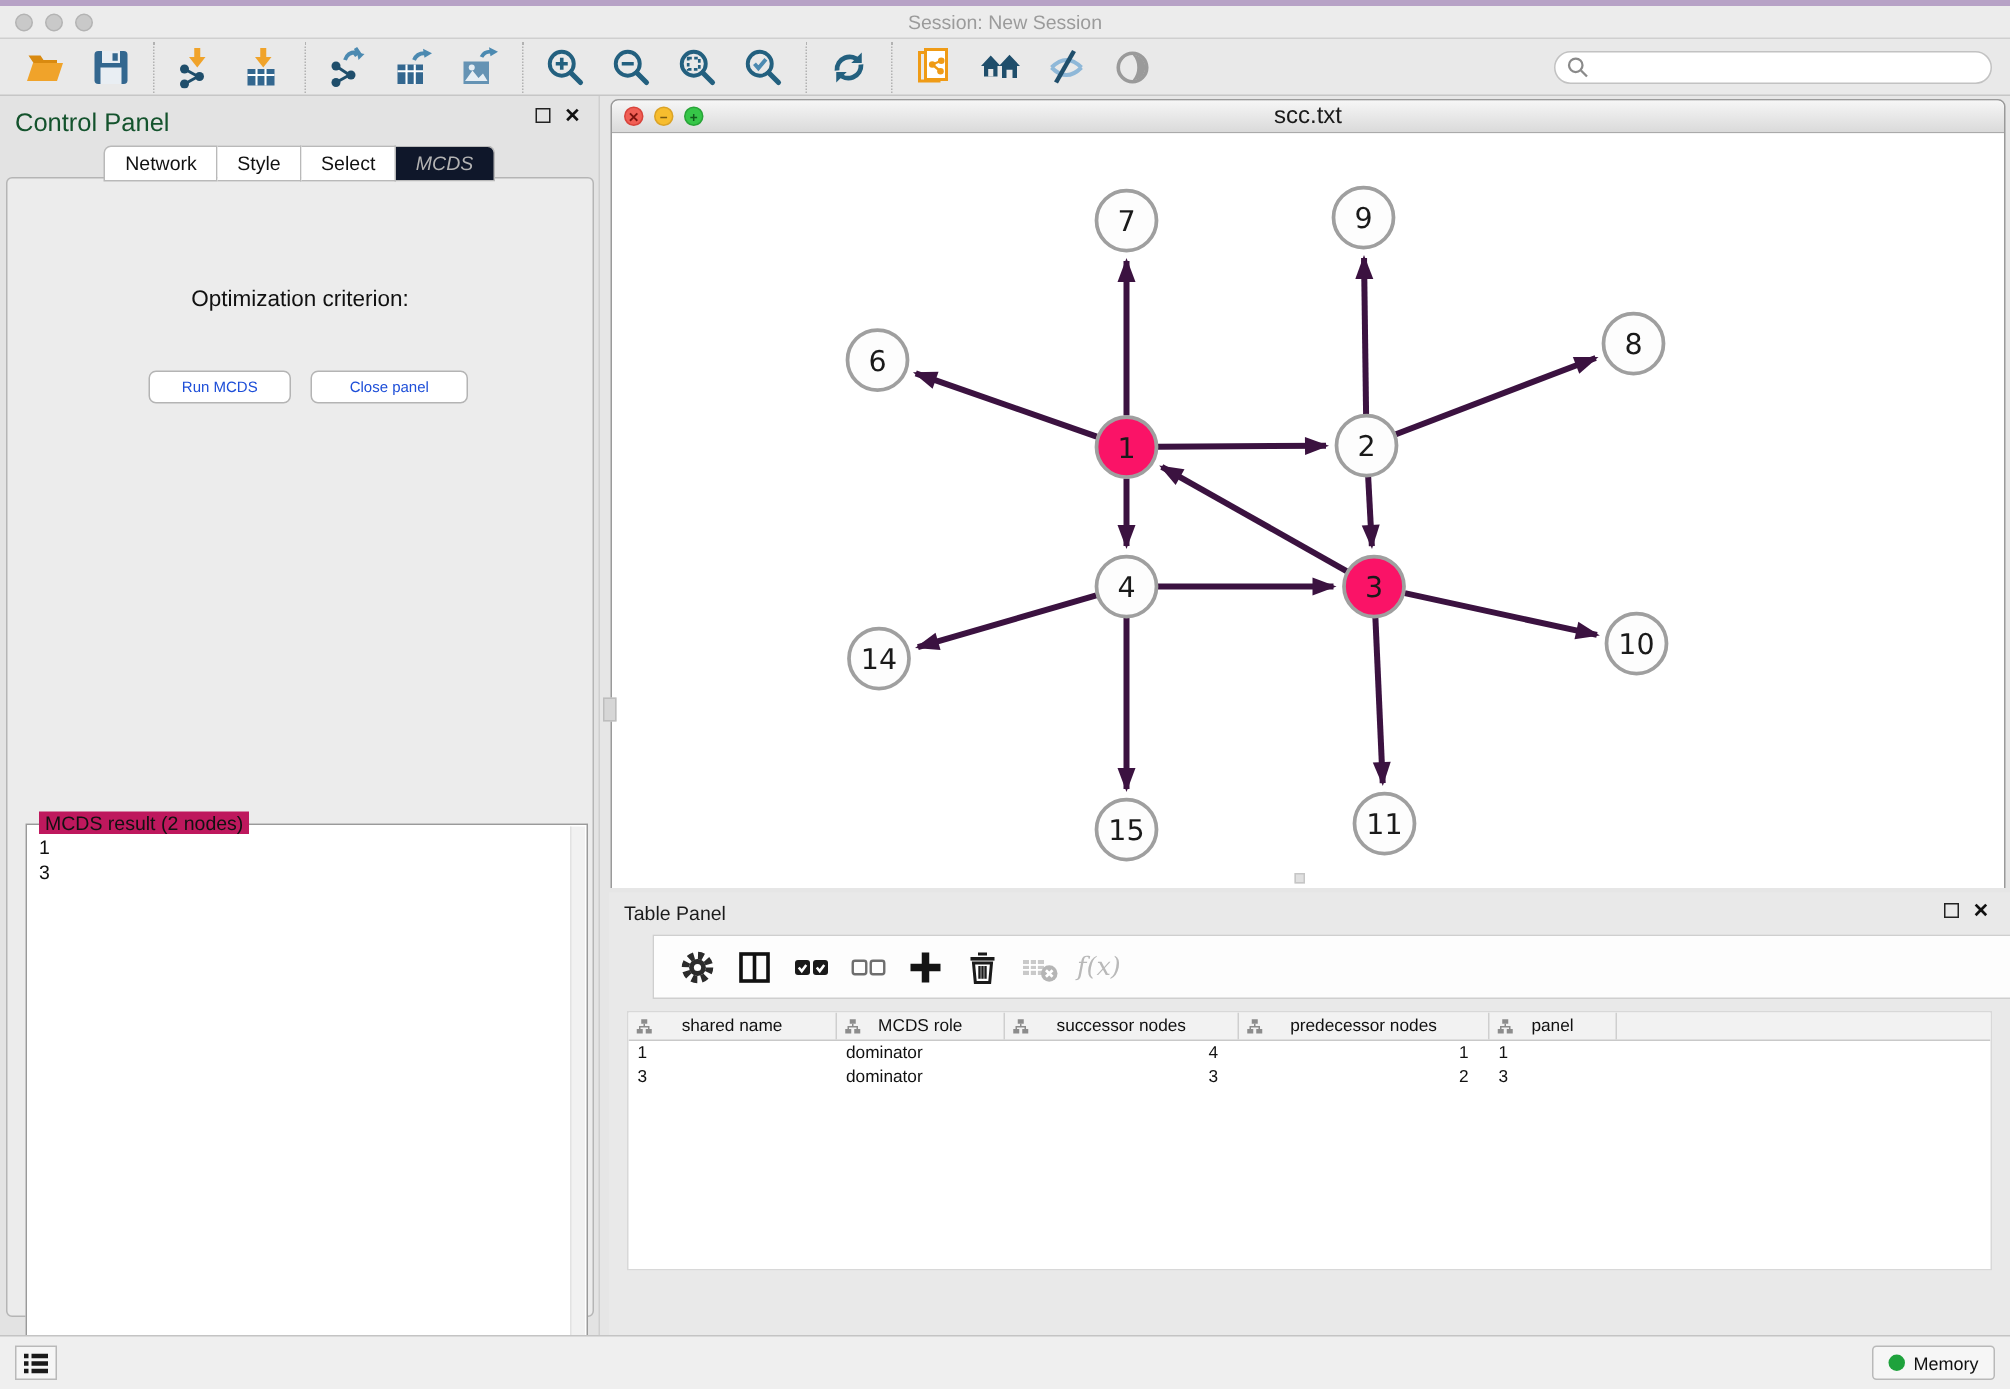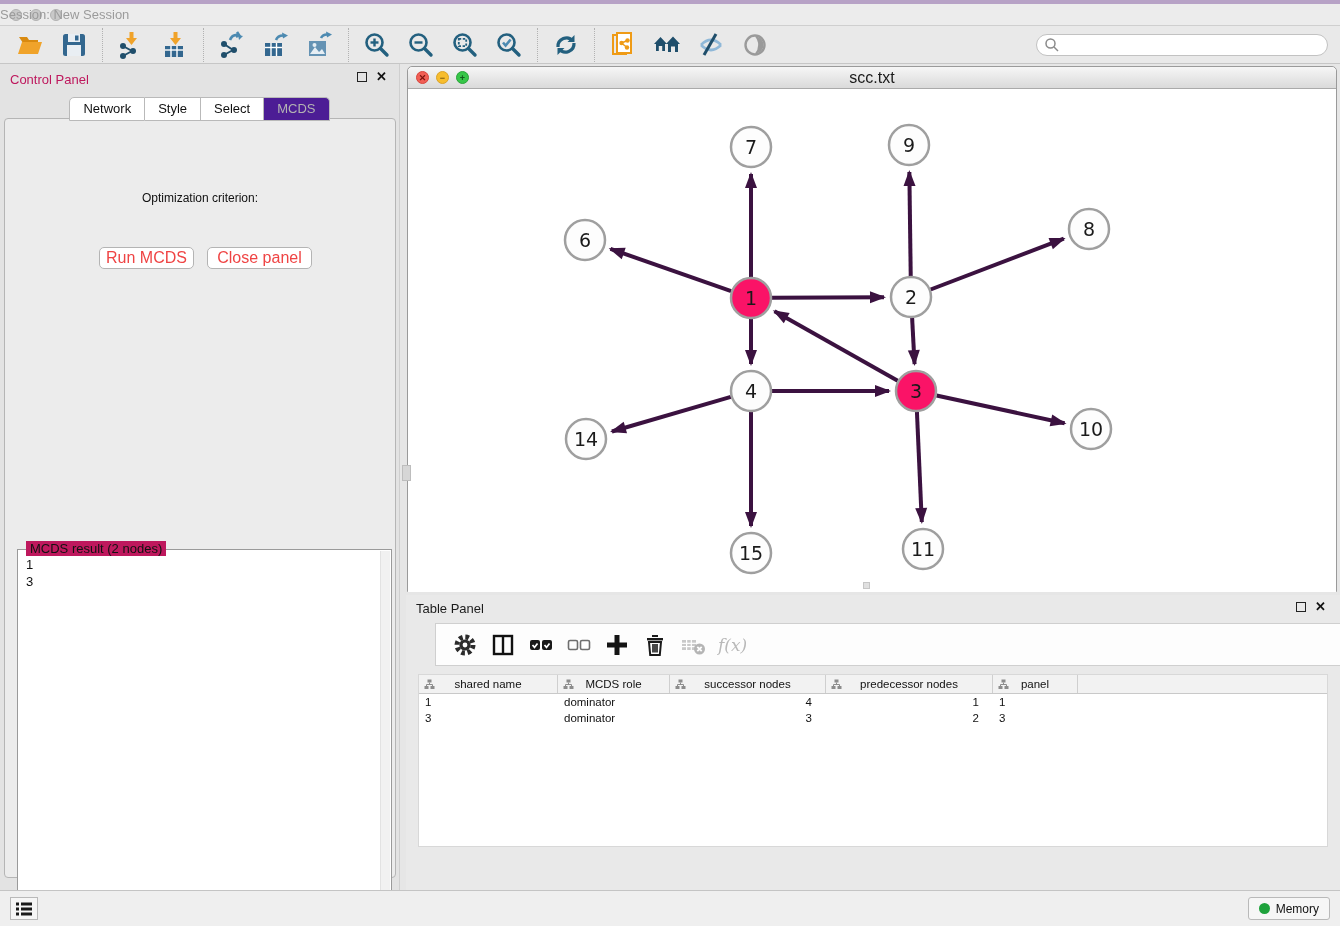--- a/index.html
+++ b/index.html
@@ -4,47 +4,47 @@
 <style>
   * { margin:0; padding:0; box-sizing:border-box; }
   html,body { width:1340px; height:926px; }
   body { font-family:"Liberation Sans", sans-serif; background:#e6e6e6; position:relative; overflow:hidden; }
 
   
   .accent-strip { position:absolute; left:0; top:0; width:1340px; height:4px; background:#b7a2c6; }
   .titlebar { position:absolute; left:0; top:4px; width:1340px; height:22px; background:#ececec; border-bottom:1px solid #cfcfcf; display:flex; align-items:center; }
   .traffic { display:flex; gap:8px; margin-left:10px; }
   .tl { width:12px; height:12px; border-radius:50%; background:#c9c9c9; border:1px solid #b3b3b3; }
-  .title-text { position:absolute; left:0; right:0; color:#9b9b9b; font-size:13px; }
+  .title-text { position:absolute; left:0; right:0; text-align:center; color:#9b9b9b; font-size:13px; }
 
   .toolbar { position:absolute; left:0; top:26px; width:1340px; height:38px; background:#e9e9e9; border-bottom:1px solid #c6c6c6; display:flex; align-items:center; padding-left:8px; }
   .tb-ic { width:30px; height:30px; display:flex; align-items:center; justify-content:center; margin:0 7px; flex:0 0 auto; }
   .tb-sep { width:1px; height:34px; border-left:1px dotted #b2b2b2; margin:0 6px; flex:0 0 auto; }
   .search-wrap { margin-left:auto; margin-right:12px; width:292px; height:22px; background:#fff; border:1px solid #c2c2c2; border-radius:12px; display:flex; align-items:center; padding-left:7px; }
 
   
   .workspace { position:absolute; left:0; top:64px; width:1340px; height:826px; background:#e6e6e6; }
 
   
   .control-panel { position:absolute; left:0; top:0; width:400px; height:826px; background:#e3e3e3; border-right:1px solid #cfcfcf; }
-  .cp-header { position:absolute; left:10px; top:8px; font-size:13px; color:#be185d; }
+  .cp-header { position:absolute; left:10px; top:8px; font-size:17px; color:#14532d; }
   .panel-btns { position:absolute; top:8px; display:flex; gap:9px; align-items:center; }
   .cp-btns { right:12px; }
   .float-box { width:10px; height:10px; border:1.6px solid #222; }
   .close-x { font-size:13px; font-weight:bold; color:#111; line-height:10px; }
   .cp-tabs { position:absolute; left:0; top:33px; width:100%; display:flex; justify-content:center; z-index:2; }
   .tab { font-size:13px; padding:3px 13px 4px; background:#fff; border:1px solid #b9b9b9; border-left:none; color:#111; }
   .tab:first-child { border-left:1px solid #b9b9b9; border-radius:5px 0 0 0; }
   .tab:last-child { border-radius:0 5px 0 0; }
-  .tab.sel { background:#4c1d95; color:#b3b3b3; }
+  .tab.sel { background:#0f172a; color:#b3b3b3;font-style:italic; }
   .cp-body { position:absolute; left:4px; top:54px; width:392px; height:760px; background:#ececec; border:1px solid #b5b5b5; border-radius:4px; }
-  .opt-label { position:absolute; left:0; width:100%; top:72px; text-align:center; font-size:12px; color:#111; }
+  .opt-label { position:absolute; left:0; width:100%; top:72px; text-align:center; font-size:15px; color:#111; }
   .criterion { position:absolute; left:44px; top:94px; width:310px; height:23px; background:#fff; border:1px solid #b6b6b6; border-radius:5px; font-size:13px; color:#111; display:flex; align-items:center; padding-left:10px; }
   .stepper { position:absolute; right:6px; top:3px; }
-  .btn { background:#fff; border:1px solid #b4b4b4; border-radius:5px; font-size:16px; color:#ef4444; height:22px; display:inline-flex; align-items:center; justify-content:center; }
+  .btn { background:#fff; border:1px solid #b4b4b4; border-radius:5px; font-size:10px; color:#1d4ed8; height:22px; display:inline-flex; align-items:center; justify-content:center; }
   .run-btn { position:absolute; left:94px; top:128px; width:95px; }
   .closepanel-btn { position:absolute; left:202px; top:128px; width:105px; }
   .result-group { position:absolute; left:12px; top:430px; width:375px; height:374px; border:1px solid #9a9a9a; background:#fff; }
   .result-legend { position:absolute; left:8px; top:-9px; background:#be185d; padding:0 4px; font-size:13px; color:#111; }
   .result-text { position:absolute; left:8px; top:6px; font-size:13px; color:#111; line-height:17px; white-space:pre-line; }
   .result-scroll { position:absolute; right:1px; top:1px; width:10px; height:364px; background:#f1f1f1; border-left:1px solid #e2e2e2; }
 
   
   .net-window { position:absolute; left:407px; top:2px; width:930px; height:526px; border:1px solid #9a9a9a; border-radius:5px 5px 0 0; background:#fff; }
   .net-titlebar { position:absolute; left:0; top:0; width:100%; height:22px; background:linear-gradient(#f6f6f6,#dadada); border-bottom:1px solid #aaa; border-radius:5px 5px 0 0; display:flex; align-items:center; }

